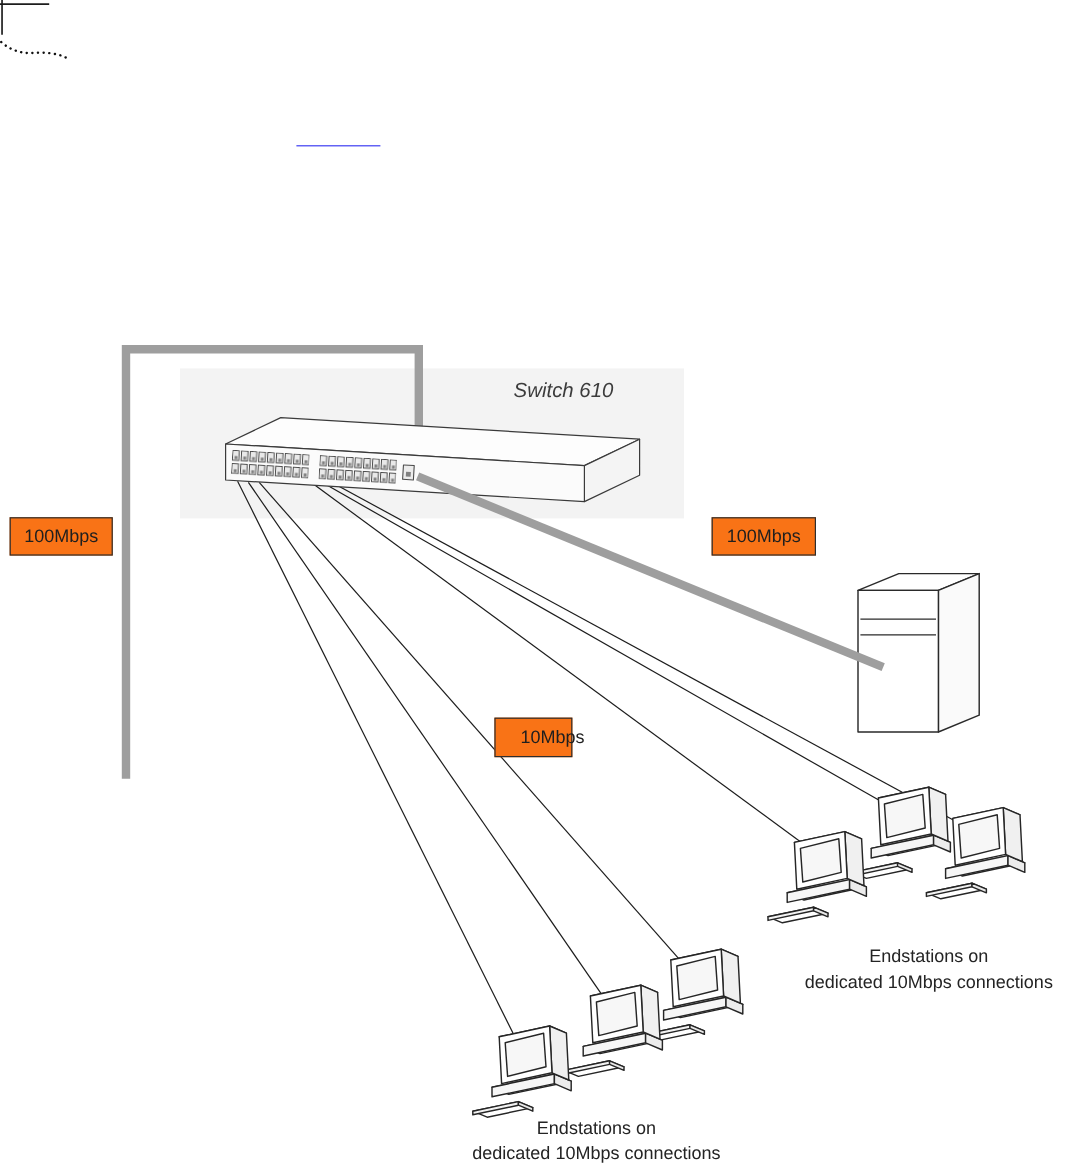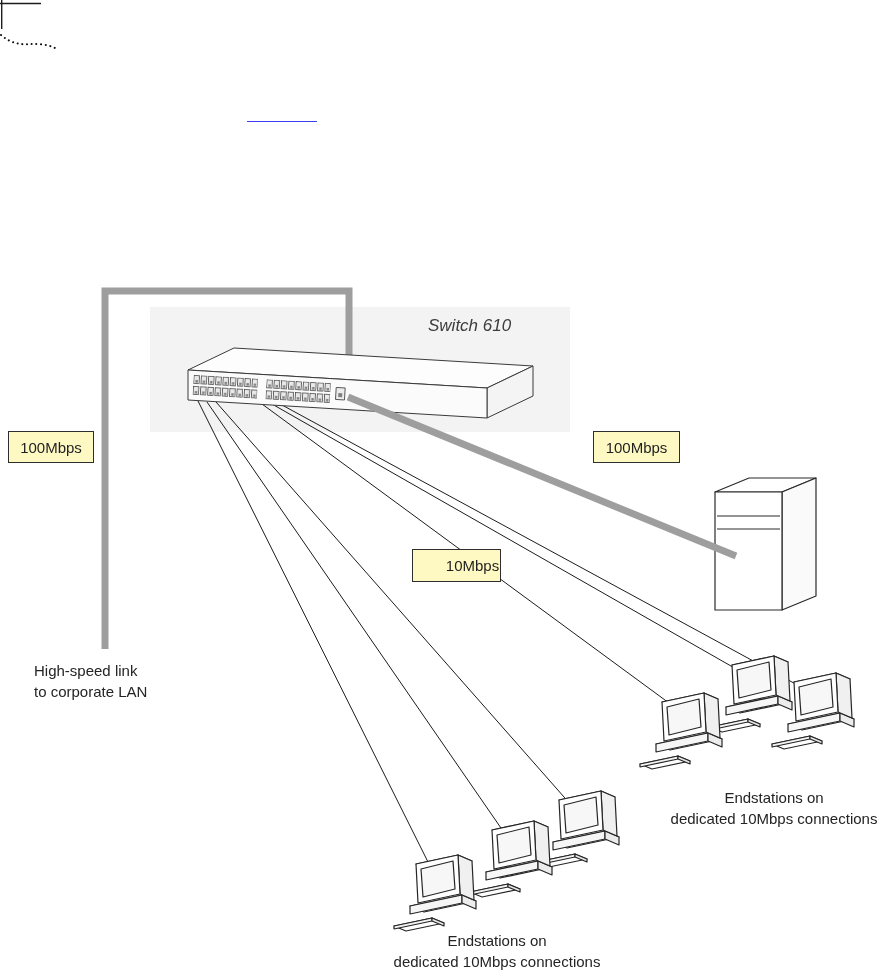--- a/index.html
+++ b/index.html
@@ -4,27 +4,27 @@
 <style>
   * { margin:0; padding:0; box-sizing:border-box; }
   html,body { background:#ffffff; }
   body { font-family:"Liberation Sans", sans-serif; }
   .page { position:relative; width:893px; height:973px; background:#ffffff; overflow:hidden; }
   .page > svg { position:absolute; left:0; top:0; }
 
   .badge {
     position:absolute;
     border:1px solid #2e2e2e;
-    background:#fef9c3;
+    background:#f97316;
     display:flex; align-items:center; justify-content:center;
     font-size:15px; color:#1f1f1f;
   }
   .badge-left   { left:8px;   top:431px; width:86px; height:32px; }
   .badge-right  { left:593px; top:431px; width:87px; height:32px; }
-  .badge-10mbps { left:412px; top:549px; width:89px; height:33px;padding-left:32px; }
+  .badge-10mbps { left:412px; top:598px; width:65px; height:33px;padding-left:32px; }
 
   .switch-title { position:absolute; left:428px; top:316px; font-size:17px; color:#3c3c3c;font-style:italic; }
 
   .caption { position:absolute; font-size:15px; color:#242424; line-height:21px; }
   .caption .line { display:block; }
   .caption-highspeed { left:34px; top:660px; text-align:left; }
   .caption-right-group  { left:655px; top:787px; width:238px; text-align:center; }
   .caption-bottom-group { left:378px; top:930px; width:238px; text-align:center; }
 
   .link-underline {
@@ -122,24 +122,20 @@
   <div class="badge badge-left">
     <span>100Mbps</span>
   </div>
   <div class="badge badge-right">
     <span>100Mbps</span>
   </div>
   <div class="badge badge-10mbps">
     <span>10Mbps</span>
   </div>
 
-  <div class="caption caption-highspeed">
-    <span class="line">High-speed link</span>
-    <span class="line">to corporate LAN</span>
-  </div>
 
   <div class="caption caption-right-group">
     <span class="line">Endstations on</span>
     <span class="line">dedicated 10Mbps connections</span>
   </div>
 
   <div class="caption caption-bottom-group">
     <span class="line">Endstations on</span>
     <span class="line">dedicated 10Mbps connections</span>
   </div>

